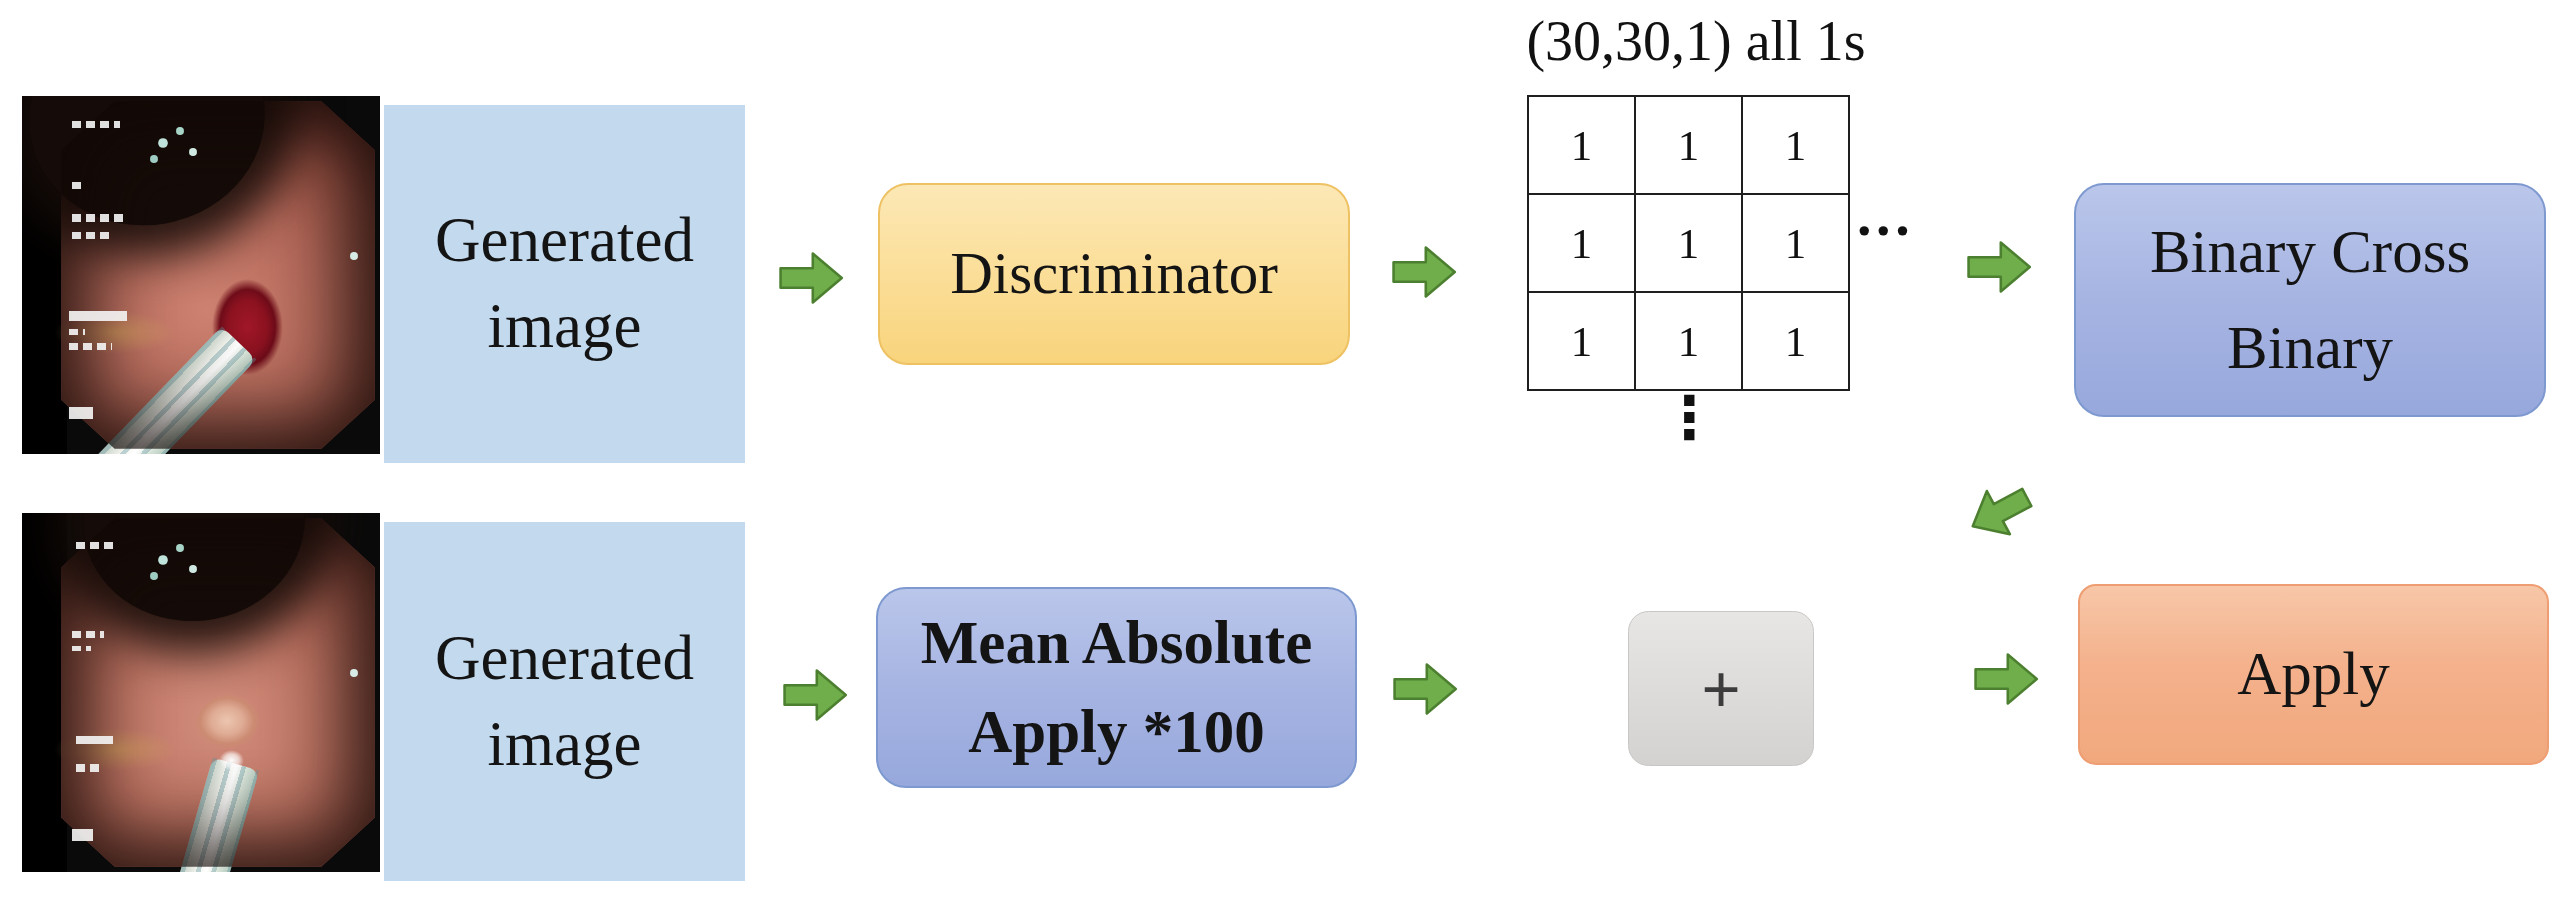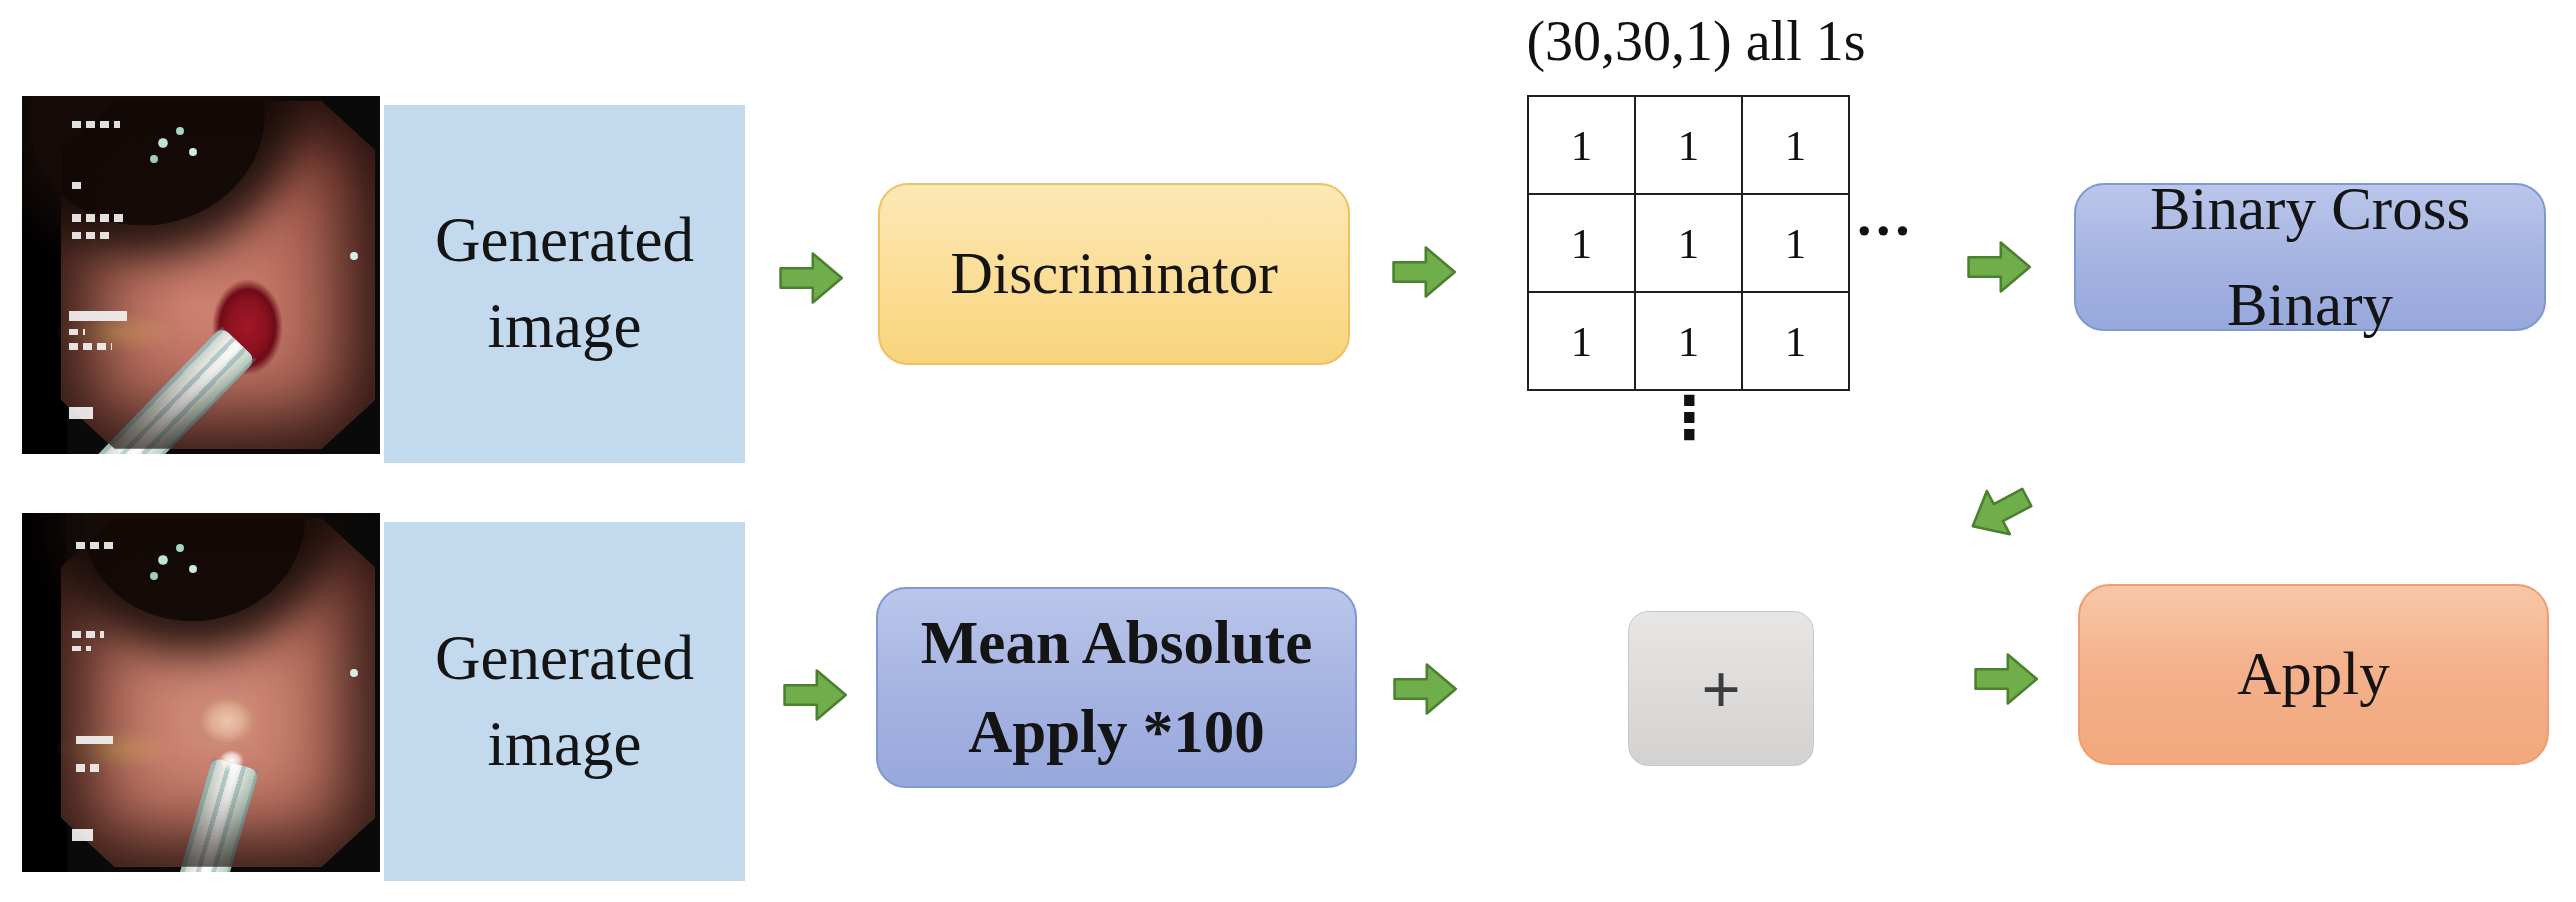--- a/index.html
+++ b/index.html
@@ -10,21 +10,21 @@
   .box{position:absolute;box-sizing:border-box;display:flex;flex-direction:column;
        align-items:center;justify-content:center;text-align:center;
        font-family:"Liberation Serif",serif;color:#141414;}
   .box span{display:block;}
   .label-blue{background:#c3daee;font-size:63px;line-height:1.36;margin-top:9px;}
   .box-yellow{background:linear-gradient(180deg,#fce8b6 0%,#fbdf9b 45%,#f8d47c 100%);
               border:2.8px solid #eec163;border-radius:30px;font-size:59px;line-height:1.45;}
   .box-blue{background:linear-gradient(180deg,#bac6ea 0%,#a6b4e2 50%,#97a8dc 100%);
             border:2.8px solid #7e99d0;border-radius:30px;font-size:61px;line-height:1.45;}
   .box-orange{background:linear-gradient(180deg,#f7c7a8 0%,#f4b18c 45%,#f1a87d 100%);
-              border:2.8px solid #ee9e72;border-radius:32px;font-size:61px;line-height:1.45;align-items:center;}
+              border:2.8px solid #ee9e72;border-radius:18px;font-size:61px;line-height:1.45;align-items:center;}
   .box-plus{background:linear-gradient(180deg,#e7e6e5 0%,#d4d2d0 100%);
             border:0.9px solid #c9c7c5;border-radius:20.4px;font-size:67px;color:#3c3c3c;
             font-family:"Liberation Sans",sans-serif;}
 
   
   .ones-grid{position:absolute;border-collapse:collapse;background:#ffffff;}
   .ones-grid td{width:103px;height:94px;border:2.8px solid #1f1f1f;text-align:center;
                 vertical-align:middle;font:43px "Liberation Serif",serif;color:#111;background:#fff;}
   .grid-title{position:absolute;font-size:56px;text-align:center;color:#111;}
   .dots-h{position:absolute;font-size:58px;font-weight:bold;letter-spacing:4.6px;color:#111;}
@@ -143,21 +143,21 @@
 
   <div class="dots-h" style="left:1857px;top:182px;">...</div>
   <div class="dots-v" style="left:1660px;top:383px;">⋮</div>
 
   <div class="arrow" style="left:1965px;top:238px;">
     <svg viewBox="0 0 100 90">
         <polygon points="2,30 52,30 52,7 97,45 52,83 52,60 2,60" fill="#6fae4a" stroke="#4c8030" stroke-width="4" stroke-linejoin="round"></polygon>
       </svg>
   </div>
 
-  <div class="box box-blue" style="left:2074px;top:183px;width:472px;height:148px;gap:7px;">
+  <div class="box box-blue" style="left:2074px;top:183px;width:472px;height:234px;gap:7px;">
     <span>Binary Cross</span>
     <span>Binary</span>
   </div>
 
   <div class="arrow" style="left:1965px;top:483px;transform:rotate(152deg);">
     <svg viewBox="0 0 100 90">
         <polygon points="2,30 52,30 52,7 97,45 52,83 52,60 2,60" fill="#6fae4a" stroke="#4c8030" stroke-width="4" stroke-linejoin="round"></polygon>
       </svg>
   </div>
 

